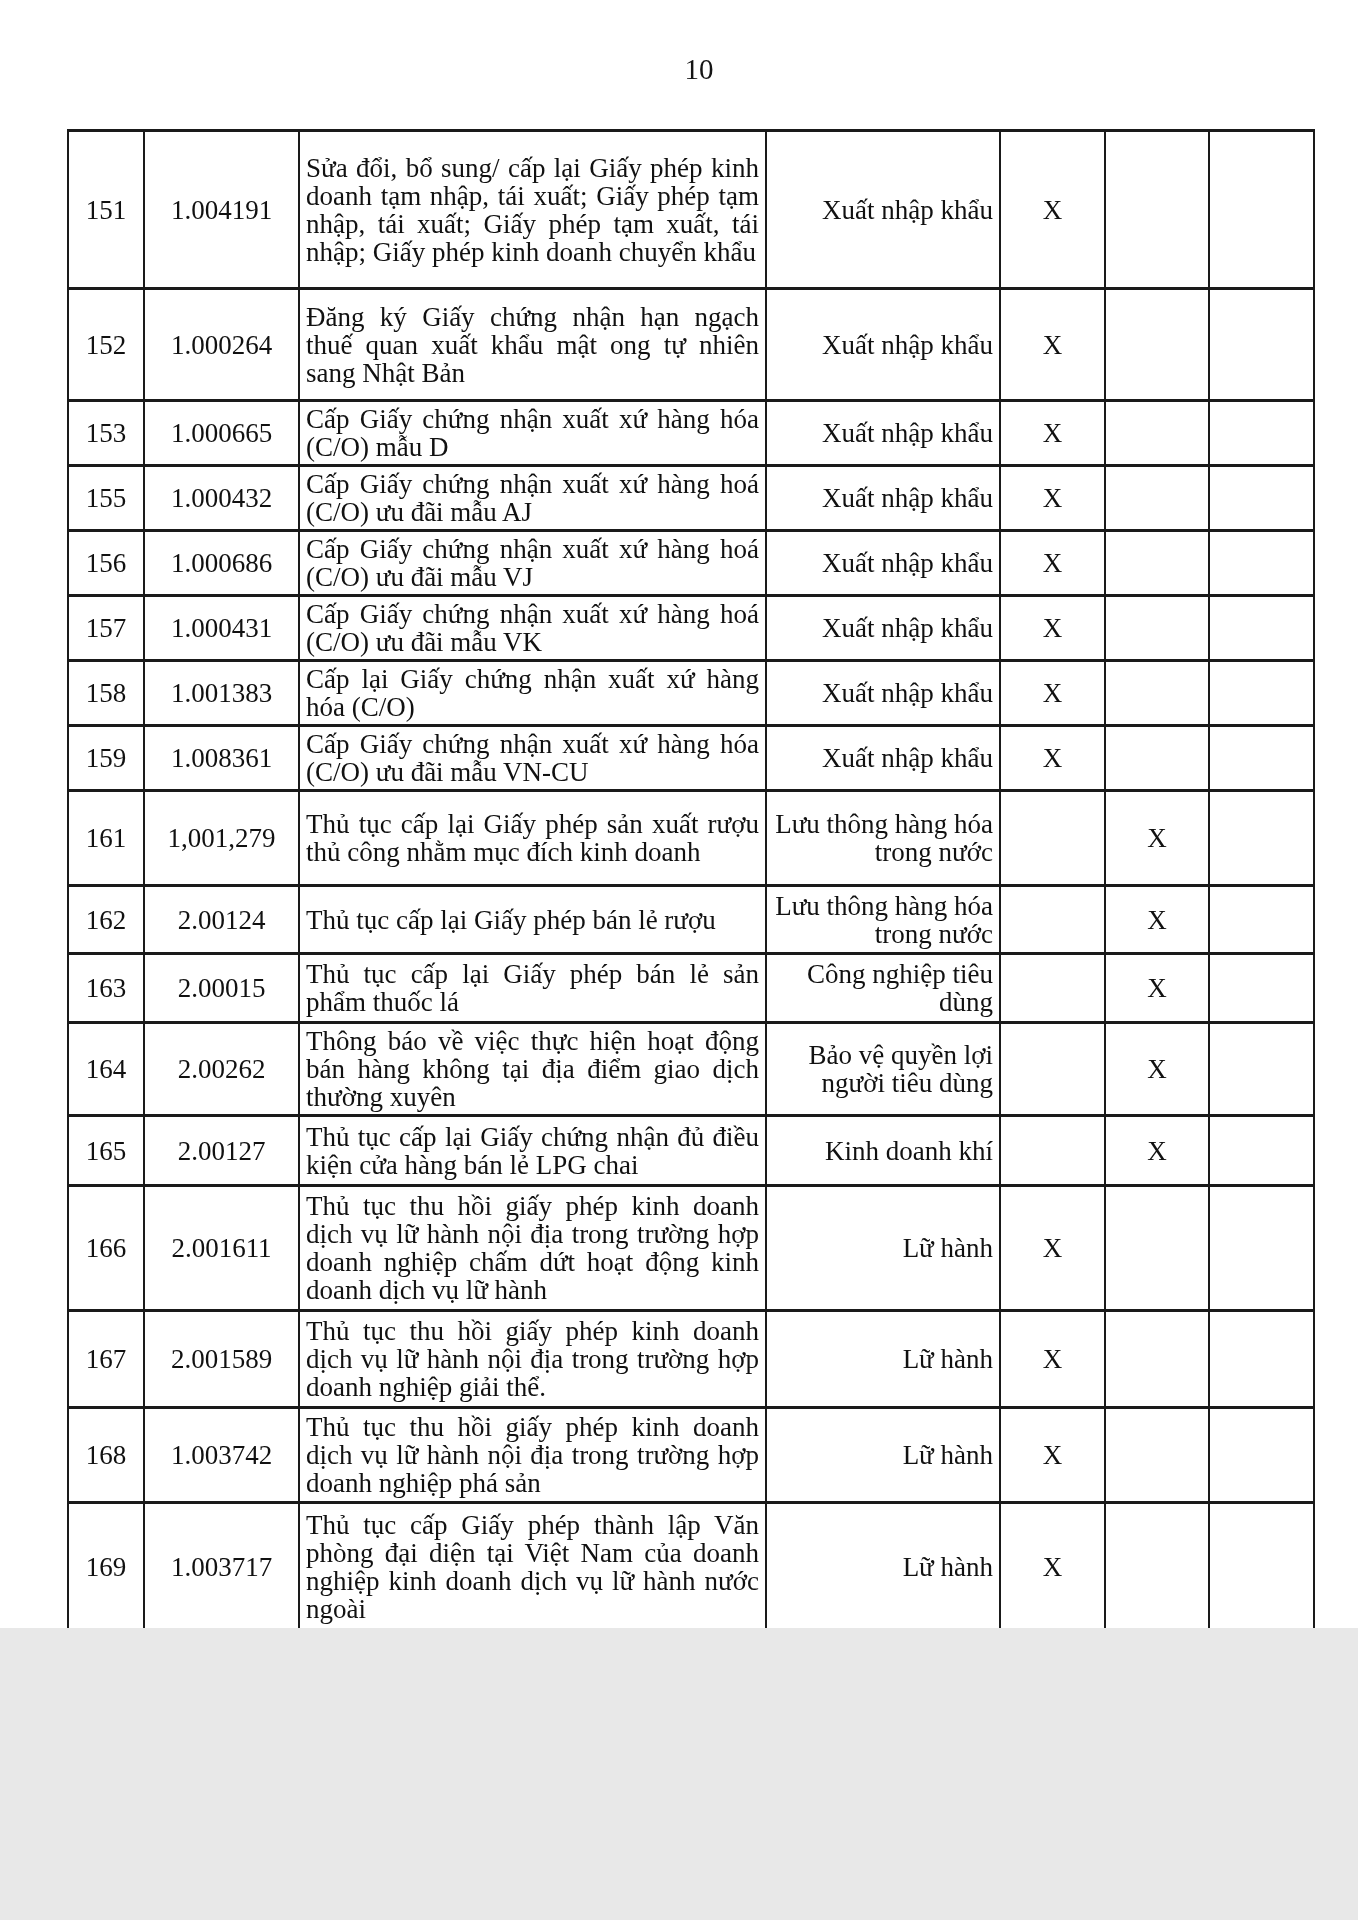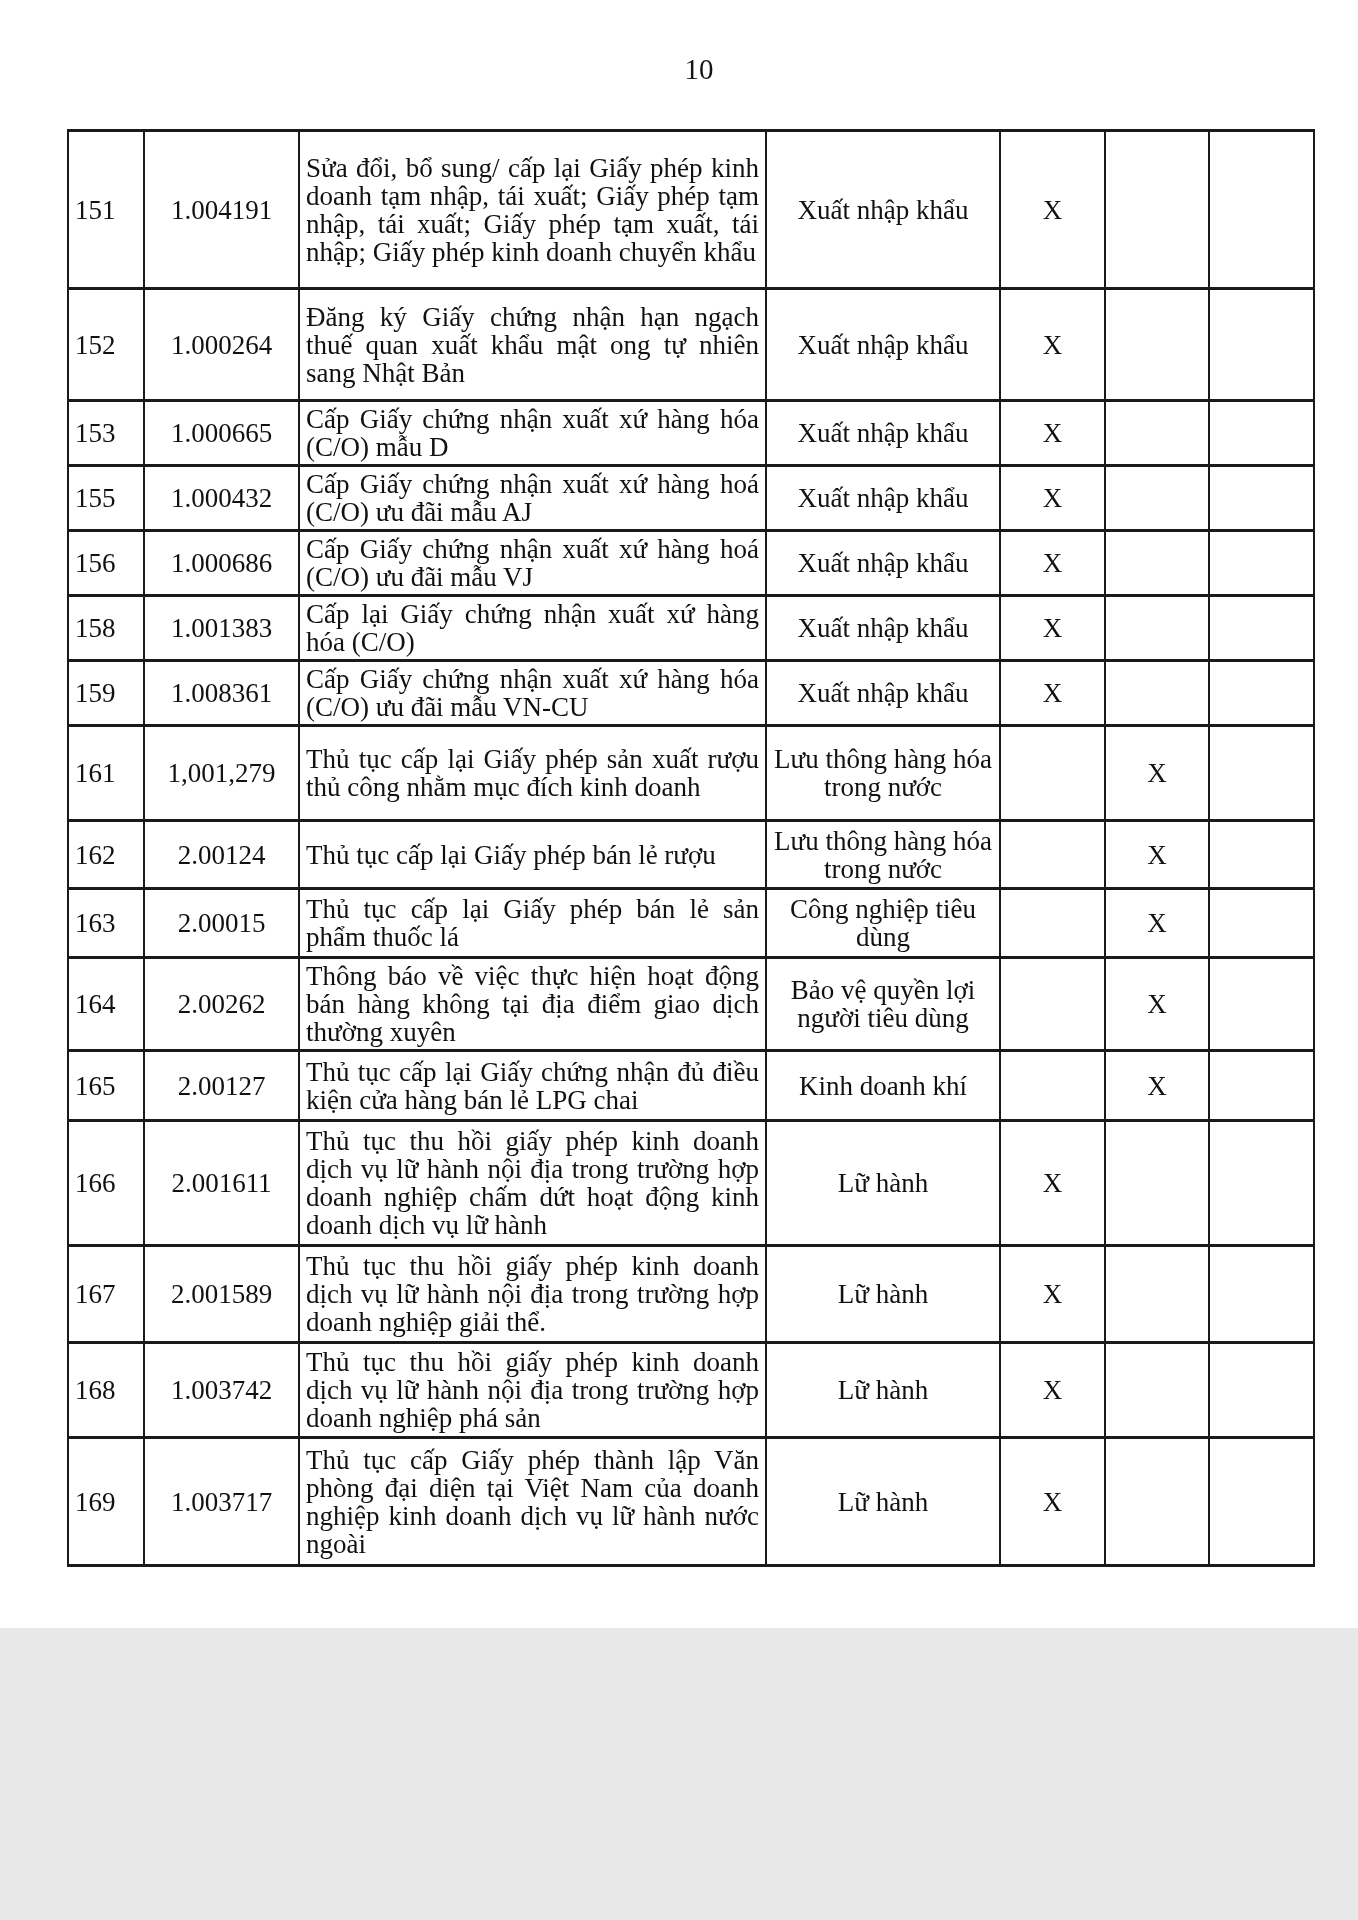--- a/index.html
+++ b/index.html
@@ -39,24 +39,24 @@
     border: 2px solid #1a1a1a;
     border-top-width: 3px;
     border-bottom-width: 3px;
     font-size: 27px;
     line-height: 28px;
     vertical-align: middle;
     padding: 3px 6px;
     color: #111111;
     overflow: hidden;
   }
-  td.c-stt   { text-align: left; }
+  td.c-stt   { text-align: center; }
   td.c-code  { text-align: center; }
   td.c-name  { text-align: justify; padding-left: 10px; padding-right: 24px; }
-  td.c-cat   { text-align: center; padding-left: 4px; padding-right: 4px; }
+  td.c-cat   { text-align: right; padding-left: 4px; padding-right: 4px; }
   td.c-mark  { text-align: center; font-size: 28px; }
   td.c-note  { text-align: center; }
 </style>
 </head>
 <body>
 
 <div class="sheet">
   <div class="page-number">10</div>
 
   <table class="proc-table">
@@ -108,20 +108,29 @@
         </tr>
         <tr style="height: 62px;">
           <td class="c-stt">156</td>
           <td class="c-code">1.000686</td>
           <td class="c-name">Cấp Giấy chứng nhận xuất xứ hàng hoá (C/O) ưu đãi mẫu VJ</td>
           <td class="c-cat">Xuất nhập khẩu</td>
           <td class="c-mark">X</td>
           <td class="c-mark"></td>
           <td class="c-note"></td>
         </tr>
+        <tr style="height: 62px;">
+          <td class="c-stt">157</td>
+          <td class="c-code">1.000431</td>
+          <td class="c-name">Cấp Giấy chứng nhận xuất xứ hàng hoá (C/O) ưu đãi mẫu VK</td>
+          <td class="c-cat">Xuất nhập khẩu</td>
+          <td class="c-mark">X</td>
+          <td class="c-mark"></td>
+          <td class="c-note"></td>
+        </tr>
         <tr style="height: 62px; padding-left: 8px;">
           <td class="c-stt">158</td>
           <td class="c-code">1.001383</td>
           <td class="c-name">Cấp lại Giấy chứng nhận xuất xứ hàng hóa (C/O)</td>
           <td class="c-cat">Xuất nhập khẩu</td>
           <td class="c-mark">X</td>
           <td class="c-mark"></td>
           <td class="c-note"></td>
         </tr>
         <tr style="height: 62px;">

